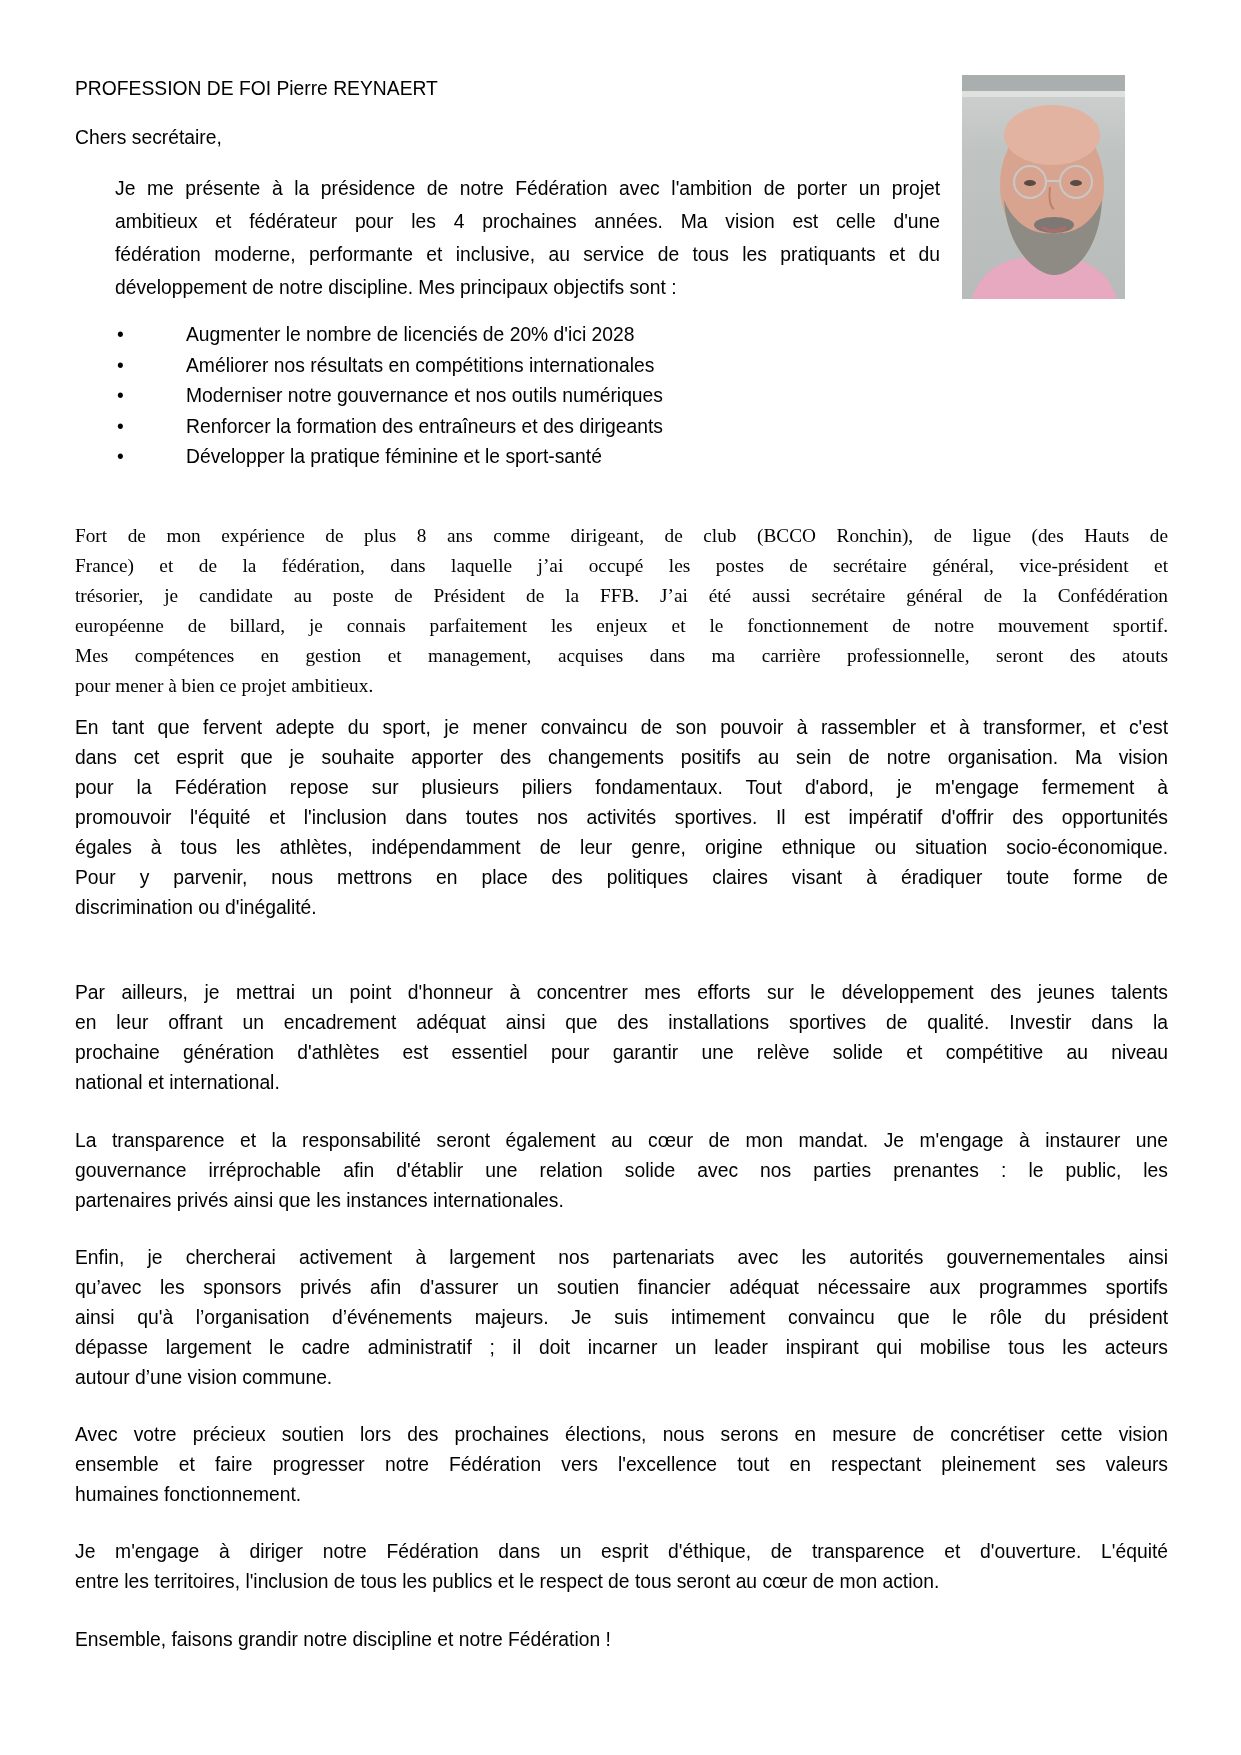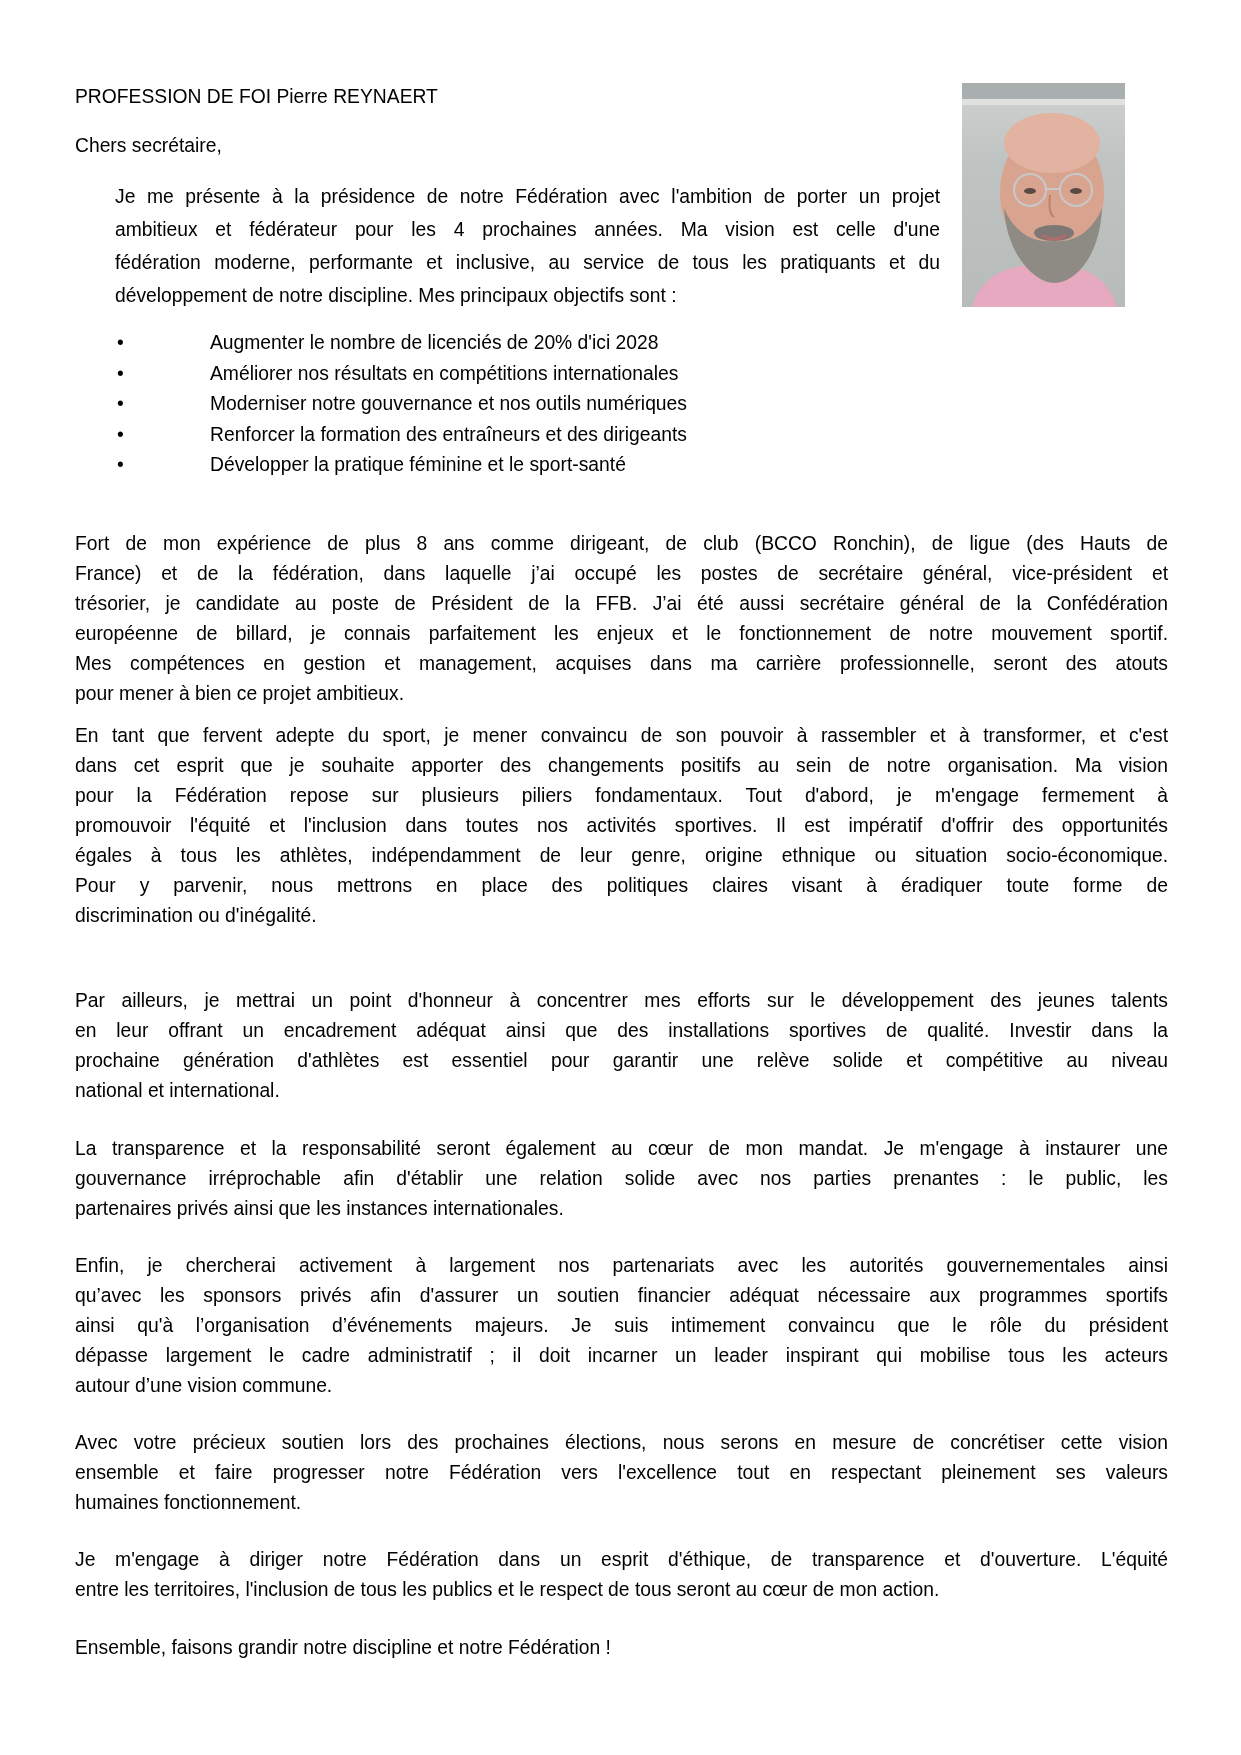--- a/index.html
+++ b/index.html
@@ -1,34 +1,34 @@
 <!DOCTYPE html>
 <html><head>
 <meta charset="utf-8">
 <style>
   html, body { margin: 0; padding: 0; background: #ffffff; }
   body { width: 1241px; height: 1755px; position: relative; overflow: hidden; }
   .page {
-    position: absolute; left: 0; top: 8px; width: 1241px; height: 1455px;
+    position: absolute; left: 0; top: 0; width: 1241px; height: 1455px;
     font-family: "Liberation Sans", sans-serif; color: #000; font-size: 19.3px;
   }
   .line { height: 30px; line-height: 30px; white-space: nowrap; }
   .just { text-align: justify; text-align-last: justify; }
   .title { position: absolute; left: 75px; top: 77px; line-height: 24px; }
   .greeting { position: absolute; left: 75px; top: 126px; line-height: 24px; }
   .intro { position: absolute; left: 75px; top: 172px; width: 865px; }
   .intro .line { height: 33px; line-height: 33px; margin-left: 40px; }
   .photo {
     position: absolute; left: 962px; top: 75px; width: 163px; height: 224px; overflow: hidden;
     background: linear-gradient(180deg, #cfd2d0 0%, #bfc3c1 35%, #b7bbb9 100%);
   }
   .bullets { position: absolute; left: 75px; top: 320px; width: 800px; }
   .bullet { height: 30.5px; line-height: 30.5px; position: relative; white-space: nowrap; }
   .bullet .dot { position: absolute; left: 42px; top: 0; }
-  .bullet .txt { position: absolute; left: 111px; top: 0; margin-left: 24px; }
+  .bullet .txt { position: absolute; left: 111px; top: 0; }
   .para { position: absolute; left: 75px; width: 1093px; }
 </style>
 </head>
 <body>
 
 <div class="page">
 
   <div class="title">PROFESSION DE FOI Pierre REYNAERT</div>
   <div class="greeting">Chers secrétaire,</div>
 
@@ -74,21 +74,21 @@
     <div class="bullet">
       <span class="dot">•</span>
       <span class="txt">Renforcer la formation des entraîneurs et des dirigeants</span>
     </div>
     <div class="bullet">
       <span class="dot">•</span>
       <span class="txt">Développer la pratique féminine et le sport-santé</span>
     </div>
   </div>
 
-  <div class="para" style="top:521px;">
+  <div class="para" style="top:521px;font-family:Liberation Serif, serif;">
     <div class="line just">Fort de mon expérience de plus 8 ans comme dirigeant, de club (BCCO Ronchin), de ligue (des Hauts de</div>
     <div class="line just">France) et de la fédération, dans laquelle j’ai occupé les postes de secrétaire général, vice-président et</div>
     <div class="line just">trésorier, je candidate au poste de Président de la FFB. J’ai été aussi secrétaire général de la Confédération</div>
     <div class="line just">européenne de billard, je connais parfaitement les enjeux et le fonctionnement de notre mouvement sportif.</div>
     <div class="line just">Mes compétences en gestion et management, acquises dans ma carrière professionnelle, seront des atouts</div>
     <div class="line">pour mener à bien ce projet ambitieux.</div>
   </div>
 
   <div class="para" style="top:713px;">
     <div class="line just">En tant que fervent adepte du sport, je mener convaincu de son pouvoir à rassembler et à transformer, et c'est</div>

